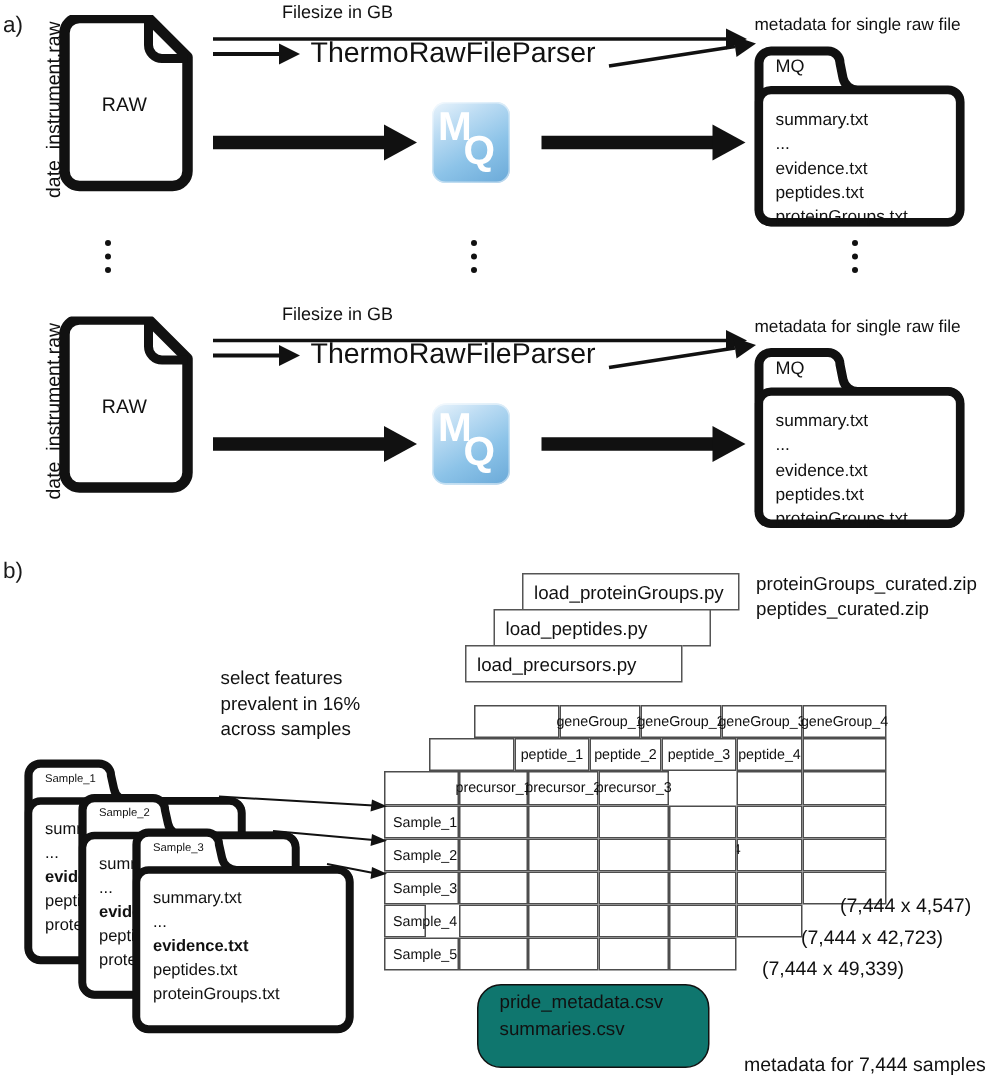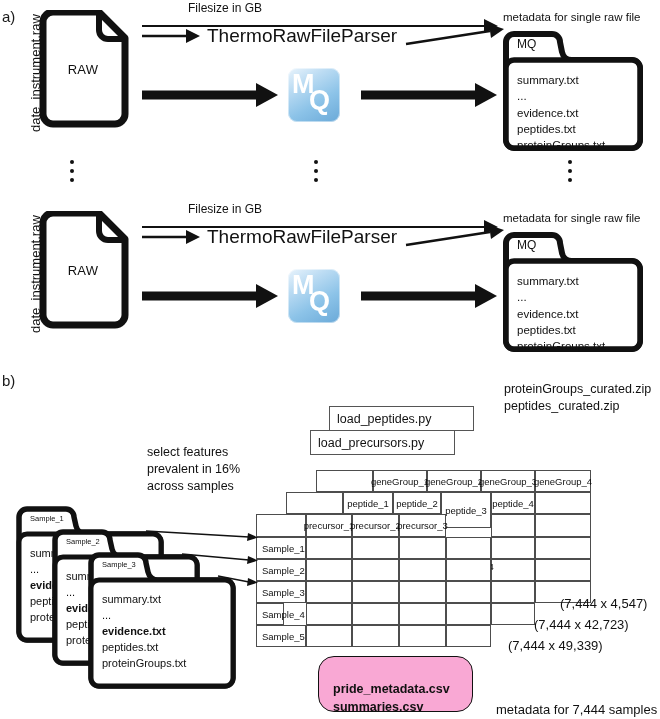--- a/index.html
+++ b/index.html
@@ -76,22 +76,22 @@
   .card{position:absolute;}
   .card svg{display:block;}
   .card .tag{position:absolute;font-size:7.5px;color:#111;white-space:nowrap;}
   .card .body{position:absolute;font-size:11px;line-height:1.45;color:#111;}
   .card .body div{white-space:nowrap;}
   .card .body .bold{font-weight:bold;}
 
   .dimlbl{position:absolute;font-size:13px;color:#111;white-space:nowrap;}
 
   .metabox{position:absolute;box-sizing:border-box;border:1.6px solid #111;
-      border-radius:16px;background:#f9a8d4;font-size:12.5px;line-height:1.45;
-      color:#111;padding:23px 0 0 14px;font-weight:bold;}
+      border-radius:16px;background:#0f766e;font-size:12.5px;line-height:1.45;
+      color:#111;padding:2px 0 0 14px;}
   .metabox div{white-space:nowrap;}
 
   .selnote{position:absolute;font-size:12.5px;line-height:1.35;color:#111;}
   .selnote div{white-space:nowrap;}
 </style>
 </head>
 <body>
 
 <div class="stage">
 
@@ -228,20 +228,21 @@
       <div>summary.txt</div>
       <div>...</div>
       <div>evidence.txt</div>
       <div>peptides.txt</div>
       <div>proteinGroups.txt</div>
     </div>
   </div>
 
   <div class="abs panel-letter" style="left:2px;top:372px;">b)</div>
 
+  <div class="scriptbox" style="left:348px;top:382px;width:145px;height:25px;">load_proteinGroups.py</div>
   <div class="scriptbox" style="left:329px;top:406px;width:145px;height:25px;">load_peptides.py</div>
   <div class="scriptbox" style="left:310px;top:430px;width:145px;height:25px;">load_precursors.py</div>
 
   <div class="ziplist" style="left:504px;top:381px;">
     <div>proteinGroups_curated.zip</div>
     <div>peptides_curated.zip</div>
   </div>
 
   <div class="selnote" style="left:147px;top:444px;">
     <div>select features</div>
@@ -259,21 +260,21 @@
 
     <div class="cell" style="left:279px;top:22px;width:56px;height:22px;"></div>
     <div class="cell" style="left:279px;top:44px;width:56px;height:23px;"></div>
     <div class="cell" style="left:279px;top:67px;width:56px;height:22px;"></div>
     <div class="cell" style="left:279px;top:89px;width:56px;height:22px;"></div>
     <div class="cell" style="left:279px;top:111px;width:56px;height:22px;"></div>
 
     <div class="cell" style="left:30px;top:22px;width:57px;height:22px;"></div>
     <div class="cell" style="left:87px;top:22px;width:50px;height:22px;">peptide_1</div>
     <div class="cell" style="left:137px;top:22px;width:48px;height:22px;">peptide_2</div>
-    <div class="cell" style="left:185px;top:22px;width:50px;height:36px;">peptide_3</div>
+    <div class="cell" style="left:185px;top:22px;width:50px;height:22px;">peptide_3</div>
     <div class="cell" style="left:235px;top:22px;width:44px;height:22px;text-align:center;">peptide_4</div>
 
     <div class="cell" style="left:235px;top:44px;width:44px;height:23px;"></div>
     <div class="cell" style="left:235px;top:67px;width:44px;height:22px;"></div>
     <div class="cell" style="left:235px;top:89px;width:44px;height:22px;"></div>
     <div class="cell" style="left:235px;top:111px;width:44px;height:22px;"></div>
     <div class="cell" style="left:235px;top:133px;width:44px;height:22px;"></div>
 
     <div class="cell" style="left:0px;top:44px;width:50px;height:23px;"></div>
     <div class="cell" style="left:50px;top:44px;width:46px;height:23px;">precursor_1</div>

